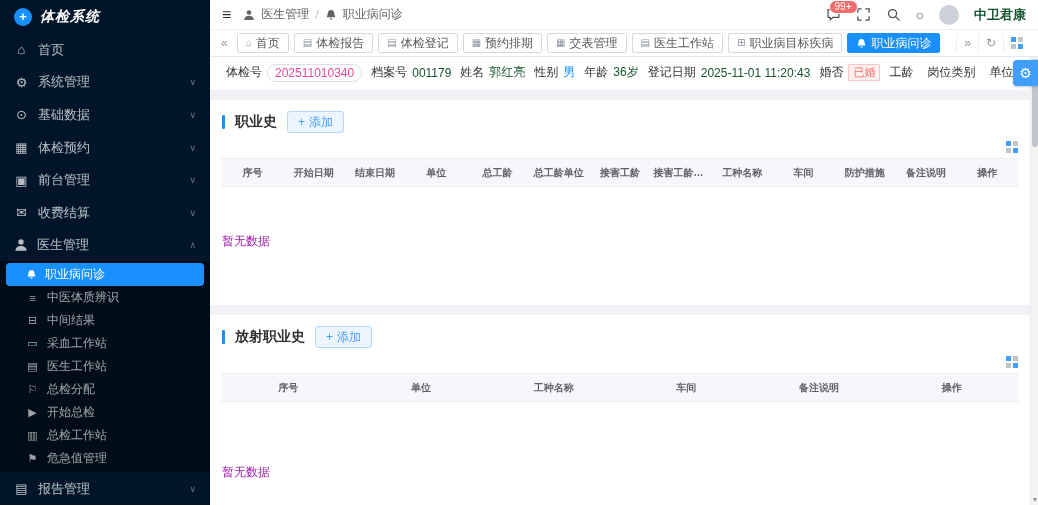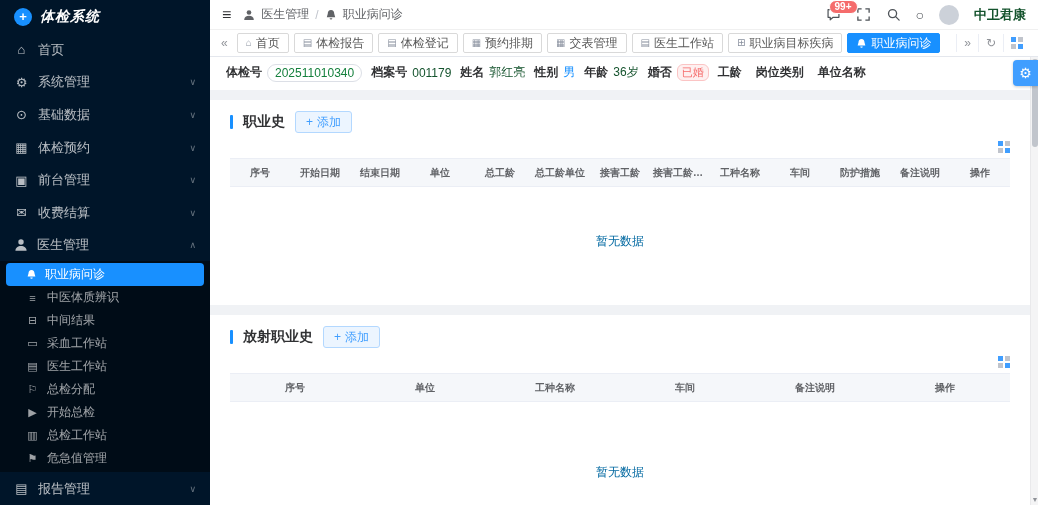--- a/index.html
+++ b/index.html
@@ -25,21 +25,21 @@
   .main { flex:1; min-width:0; display:flex; flex-direction:column; position:relative; }
   .topbar { height:30px; background:#fff; display:flex; align-items:center; gap:12px; padding:0 12px; border-bottom:1px solid #f0f0f0; }
   .menu-toggle { font-size:16px; color:#303133; cursor:pointer; line-height:1; }
   .breadcrumb { display:flex; align-items:center; gap:6px; color:#606266; font-size:12px; }
   .breadcrumb .crumb-ic { width:12px; height:12px; color:#606266; }
   .breadcrumb .sep { color:#c0c4cc; }
   .topbar-right { margin-left:auto; display:flex; align-items:center; gap:15px; color:#4e5358; }
   .tb-icon { cursor:pointer; display:inline-flex; align-items:center; justify-content:center; }
   .icon16 { width:15px; height:15px; }
   .chat-wrap { position:relative; }
-  .badge { position:absolute; top:-7px; right:-17px; background:#f56c6c; color:#fff; border:1px solid #fff; border-radius:8px; font-size:10px; line-height:12px; padding:0 5px; font-weight:bold; }
+  .badge { position:absolute; top:-7px; right:-17px; background:#f56c6c; color:#fff; border:1px solid #fff; border-radius:8px; font-size:10px; line-height:12px; padding:0 5px; font-weight:normal; }
   .circle-ic { font-size:14px; color:#4e5358; line-height:1; }
   .avatar { width:20px; height:20px; border-radius:50%; background:#ccd1d9; display:inline-block; }
   .username { font-size:13px; color:#14532d; cursor:pointer;font-weight:bold; }
 
   
   .tabbar { height:27px; background:#fff; border-bottom:1px solid #e4e7ed; display:flex; align-items:center; gap:6px; padding:0 8px; }
   .tab-ctrl { color:#909399; font-size:12px; cursor:pointer; padding:0 3px; line-height:1; }
   .tabs { display:flex; gap:5px; overflow:hidden; flex:1; min-width:0; }
   .tab { height:20px; display:inline-flex; align-items:center; gap:4px; padding:0 8px; border:1px solid #d9d9d9; border-radius:2px; background:#fff; color:#595959; font-size:12px; cursor:pointer; white-space:nowrap; flex-shrink:0; }
   .tab-ic { font-size:10px; color:#8a919f; line-height:1; }
@@ -51,36 +51,36 @@
   .grid-icon { display:inline-grid; grid-template-columns:5px 5px; gap:2px; cursor:pointer; }
   .grid-icon i { width:5px; height:5px; background:#c0c4cc; display:block; }
   .grid-icon i.b { background:#409eff; }
 
   
   .content { flex:1; position:relative; overflow:hidden; padding-right:8px; background:#f0f2f5; }
   .patient-panel { background:#fff; padding:4px 16px 6px; overflow:hidden; }
   .patient-row { display:flex; align-items:center; gap:9px; height:23px; white-space:nowrap; overflow:hidden; }
   .patient-row.row2 { gap:64px; }
   .field { display:flex; align-items:center; gap:5px; flex-shrink:0; }
-  .p-label { font-weight:bold; color:#303133; font-size:12px; }
+  .p-label { font-weight:normal; color:#303133; font-size:12px; }
   .p-value { color:#14532d; font-size:12px; }
-  .p-box { border:1px solid #dcdfe6; border-radius:9px; padding:1px 7px; color:#15803d; }
+  .p-box { border:1px solid #dcdfe6; border-radius:9px; padding:1px 7px; color:#ec4899; }
   .p-blue { color:#1890ff; }
-  .tag-pink { background:#fef0f0; color:#f56c6c; border:1px solid #fbc4c4; border-radius:6px; padding:0 4px; font-size:11px; line-height:15px; }
-
-  .card { background:#fff; margin-top:10px; padding:10px 20px 10px; }
+  .tag-pink { background:#fef0f0; color:#f56c6c; border:1px solid #fbc4c4; border-radius:1px; padding:0 4px; font-size:11px; line-height:15px; }
+
+  .card { background:#fff; margin-top:10px; padding:10px 12px 10px; }
   .section-head { display:flex; align-items:center; gap:10px; height:24px; }
   .section-bar { width:3px; height:14px; background:#1890ff; border-radius:1px; }
   .section-title { font-size:14px; font-weight:bold; color:#303133; }
   .add-btn { height:22px; display:inline-flex; align-items:center; gap:4px; padding:0 10px; background:#ecf5ff; border:1px solid #b3d8ff; color:#409eff; border-radius:3px; font-size:12px; cursor:pointer; font-family:inherit; }
   .add-btn .plus { font-size:12px; line-height:1; }
   .table-tools { display:flex; justify-content:flex-end; align-items:center; height:18px; margin:4px 0 2px; }
   table { width:100%; border-collapse:collapse; table-layout:fixed; }
   th { height:28px; background:#f5f7fa; color:#606266; font-size:10px; font-weight:bold; text-align:center; border-bottom:1px solid #ebeef5; border-top:1px solid #ebeef5; padding:0 3px; white-space:nowrap; overflow:hidden; text-overflow:ellipsis; }
-  .empty { display:flex; align-items:center; justify-content:center; color:#0369a1; font-size:12px; }
+  .empty { display:flex; align-items:center; color:#a21caf; font-size:12px; }
   .empty-1 { height:108px; }
   .empty-2 { height:140px; }
 
   .gear-fab { position:absolute; top:3px; right:0; width:25px; height:26px; background:#409eff; color:#fff; border-radius:4px 0 0 4px; display:flex; align-items:center; justify-content:center; font-size:14px; cursor:pointer; z-index:6; box-shadow:0 1px 3px rgba(0,0,0,.2); }
 
   .v-scrollbar { position:absolute; top:0; right:0; bottom:0; width:8px; background:#f4f4f5; border-left:1px solid #e9e9eb; z-index:5; }
   .v-thumb { position:absolute; top:2px; left:1px; width:6px; height:88px; background:#c1c5cc; border-radius:3px; cursor:pointer; }
   .v-arrow { position:absolute; bottom:0; left:0; width:8px; height:12px; color:#909399; font-size:7px; display:flex; align-items:center; justify-content:center; cursor:pointer; }
 </style>
 </head>
@@ -306,20 +306,24 @@
             <span class="p-label">姓名</span>
             <span class="p-value">郭红亮</span>
           </span>
           <span class="field">
             <span class="p-label">性别</span>
             <span class="p-value p-blue">男</span>
           </span>
           <span class="field">
             <span class="p-label">年龄</span>
             <span class="p-value">36岁</span>
+          </span>
+          <span class="field">
+            <span class="p-label">登记日期</span>
+            <span class="p-value">2025-11-01 11:20:43</span>
           </span>
           <span class="field">
             <span class="p-label">婚否</span>
             <span class="tag-pink">已婚</span>
           </span>
           <span class="field">
             <span class="p-label">工龄</span>
             <span class="p-value"></span>
           </span>
           <span class="field">

